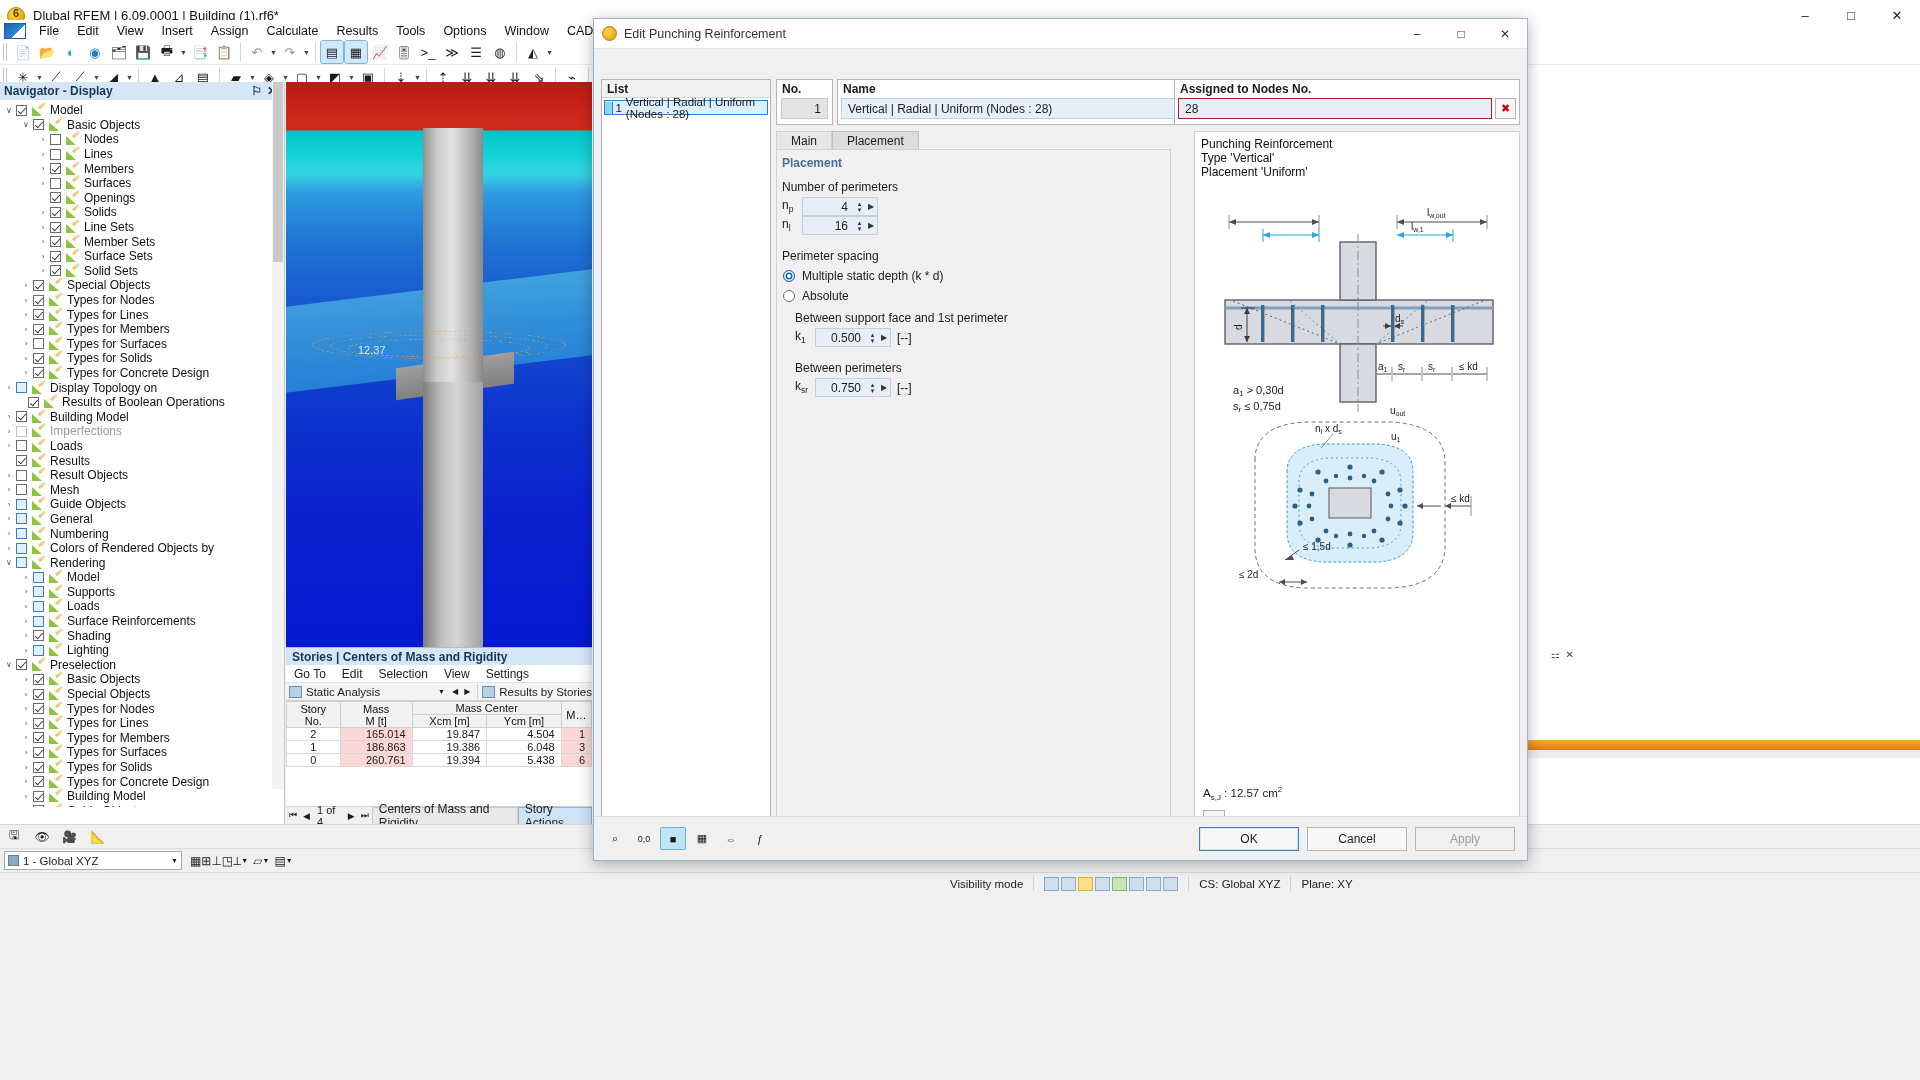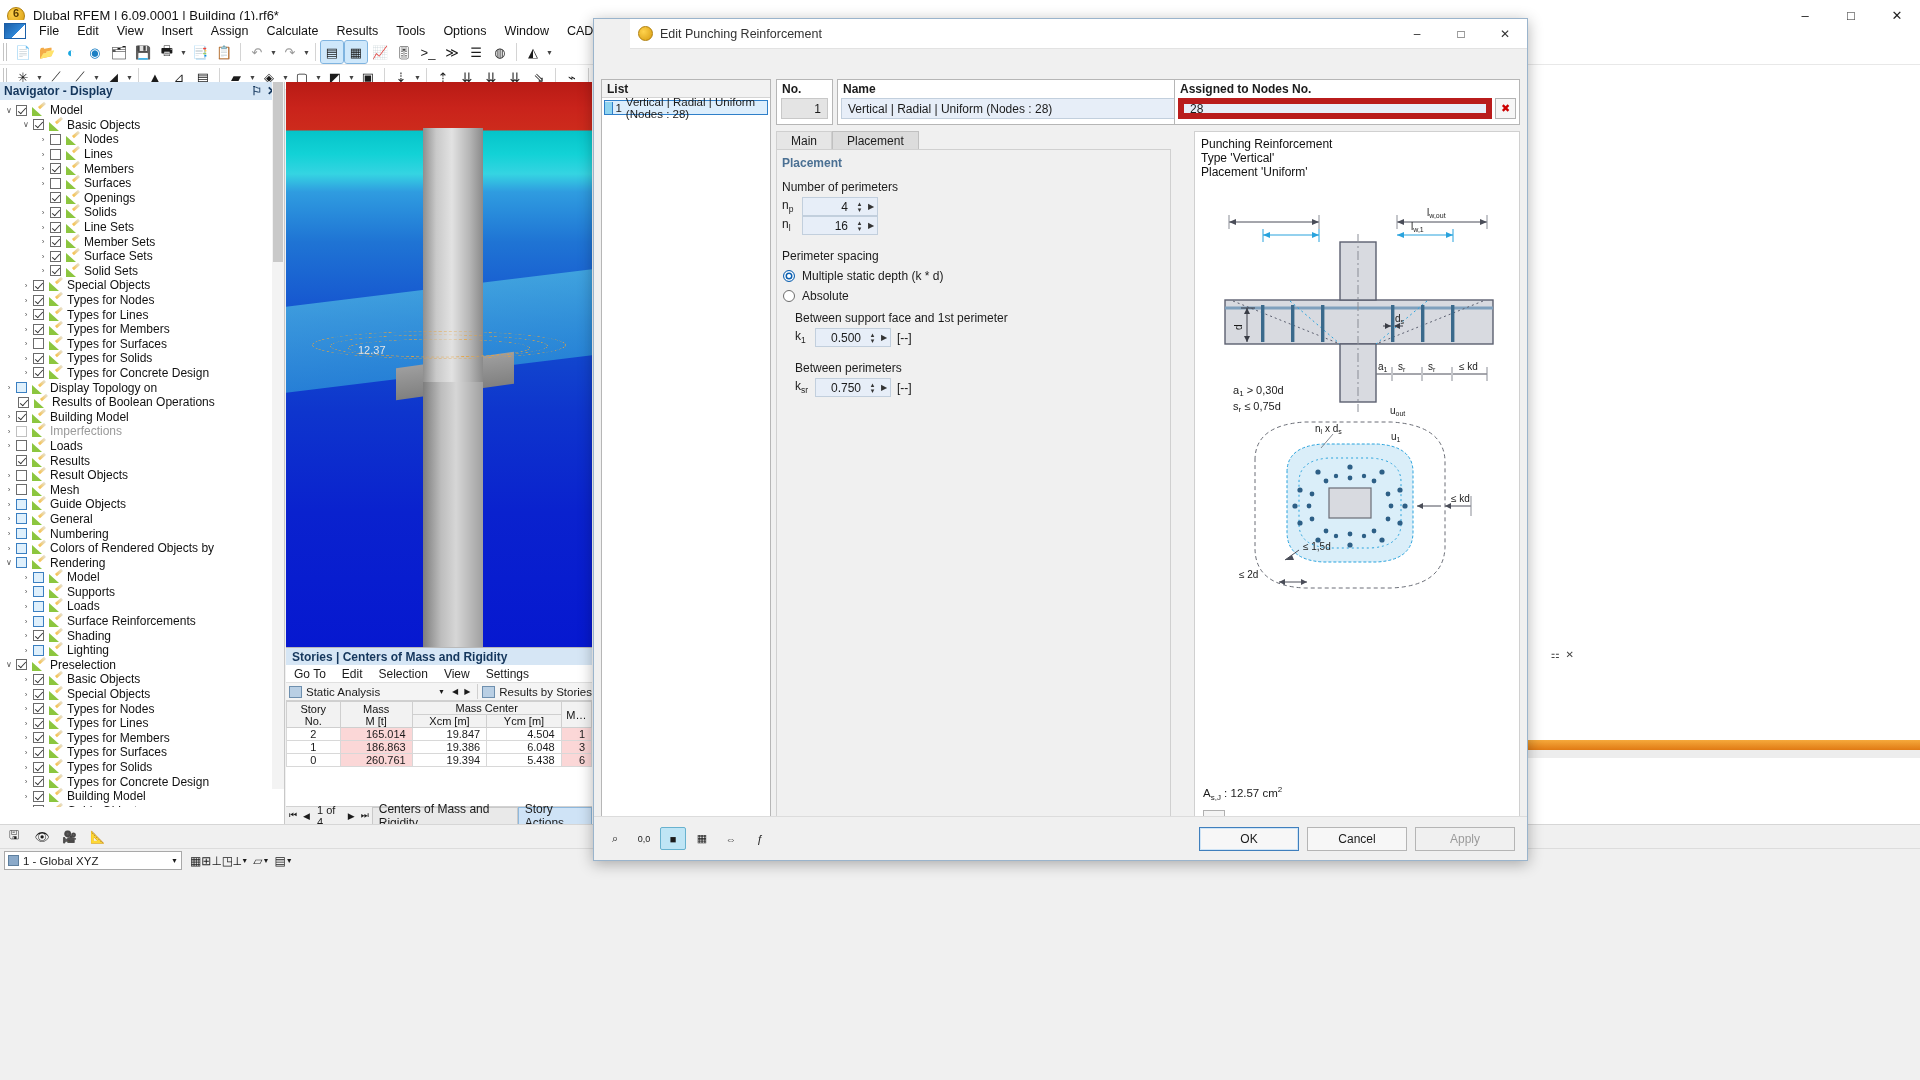--- a/index.html
+++ b/index.html
@@ -223,21 +223,21 @@
   .sb-ico.g { background: #c7e6b5; border-color: #83b46c; }
 
   
   .dialog {
     position: absolute; left: 593px; top: 18px; width: 935px; height: 843px;
     background: #f0f0f0; border: 1px solid #9ab4cc;
     box-shadow: 0 3px 14px rgba(0,0,0,.30);
   }
   .dlg-title {
     height: 30px; background: #ffffff; display: flex; align-items: center;
-    padding-left: 8px; border-bottom: 1px solid #e2e2e2; margin-left: 36px;
+    padding-left: 8px; border-bottom: 1px solid #e2e2e2;
   }
   .dlg-title .dlogo {
     width: 15px; height: 15px; border-radius: 50%; margin-right: 7px;
     background: radial-gradient(circle at 35% 35%, #ffd34d, #d79b10);
     border: 1px solid #b07f0b;
   }
   .dlg-title .dtxt { font-size: 12.5px; color: #333; }
   .dlg-title .dbtns { margin-left: auto; display: flex; height: 30px; }
   .dlg-title .dbtn { width: 44px; height: 30px; display:flex; align-items:center;
     justify-content:center; font-size: 12px; color:#333; }
@@ -300,21 +300,21 @@
     display: flex; align-items: center; justify-content: center; font-size: 11px;
   }
   .assigned {
     position: absolute; left: 580px; top: 30px; width: 346px; height: 46px;
     background: #fff; border: 1px solid #b6b6b6;
   }
   .assigned .fh { height: 17px; font-size: 12px; font-weight: bold; padding-left: 5px;
                   display:flex; align-items:center; }
   .assigned .frow { display: flex; align-items: center; margin: 1px 3px; gap: 3px; }
   .assigned .inp {
-    flex: 1; height: 21px; background: #e7eef8; border: 6px solid #b91c1c;
+    flex: 1; height: 21px; background: #e7eef8; border: 1px solid #b91c1c;
     display: flex; align-items: center; padding-left: 6px; font-size: 12px;
   }
   .assigned .pick {
     width: 21px; height: 21px; border: 1px solid #b3b3b3; background: #f6f6f6;
     display:flex; align-items:center; justify-content:center; font-size: 11px; color: #c00;
   }
 
   
   .tabstrip {
     position: absolute; left: 182px; top: 82px; width: 395px; height: 18px;
@@ -673,21 +673,21 @@
           <span class="tlabel">Types for Concrete Design</span>
         </div>
         <div class="tnode" style="padding-left: 2px;">
           <span class="texp">›</span>
           <span class="tcheck blue"></span>
           <span class="ticon">
             <span class="gi"></span>
           </span>
           <span class="tlabel">Display Topology on</span>
         </div>
-        <div class="tnode" style="padding-left: 4px;">
+        <div class="tnode" style="padding-left: 14px;">
           <span class="texp"></span>
           <span class="tcheck on"></span>
           <span class="ticon">
             <span class="gi"></span>
           </span>
           <span class="tlabel">Results of Boolean Operations</span>
         </div>
         <div class="tnode" style="padding-left: 2px;">
           <span class="texp">›</span>
           <span class="tcheck on"></span>
@@ -1031,20 +1031,39 @@
     <div class="sbtn">⊥</div>
     <div class="sbtn">◳</div>
     <div class="sbtn">⟂</div>
     <div class="sbtn" style="font-size:7px;width:12px;">▼</div>
     <div class="sbtn">▱</div>
     <div class="sbtn" style="font-size:7px;width:12px;">▼</div>
     <div class="sbtn">▤</div>
     <div class="sbtn" style="font-size:7px;width:12px;">▼</div>
   </div>
 
+  <div class="statusbar">
+    <div class="sb-seg" style="width:940px;"></div>
+    <div class="sb-seg">Visibility mode</div>
+    <div class="sb-div"></div>
+    <div class="sb-seg sb-icons">
+      <span class="sb-ico"></span>
+      <span class="sb-ico"></span>
+      <span class="sb-ico y"></span>
+      <span class="sb-ico"></span>
+      <span class="sb-ico g"></span>
+      <span class="sb-ico"></span>
+      <span class="sb-ico"></span>
+      <span class="sb-ico"></span>
+    </div>
+    <div class="sb-div"></div>
+    <div class="sb-seg">CS: Global XYZ</div>
+    <div class="sb-div"></div>
+    <div class="sb-seg">Plane: XY</div>
+  </div>
 
   <div class="dialog">
     <div class="dlg-title">
       <span class="dlogo"></span>
       <span class="dtxt">Edit Punching Reinforcement</span>
       <span class="dbtns">
         <span class="dbtn">–</span>
         <span class="dbtn">□</span>
         <span class="dbtn close">✕</span>
       </span>

